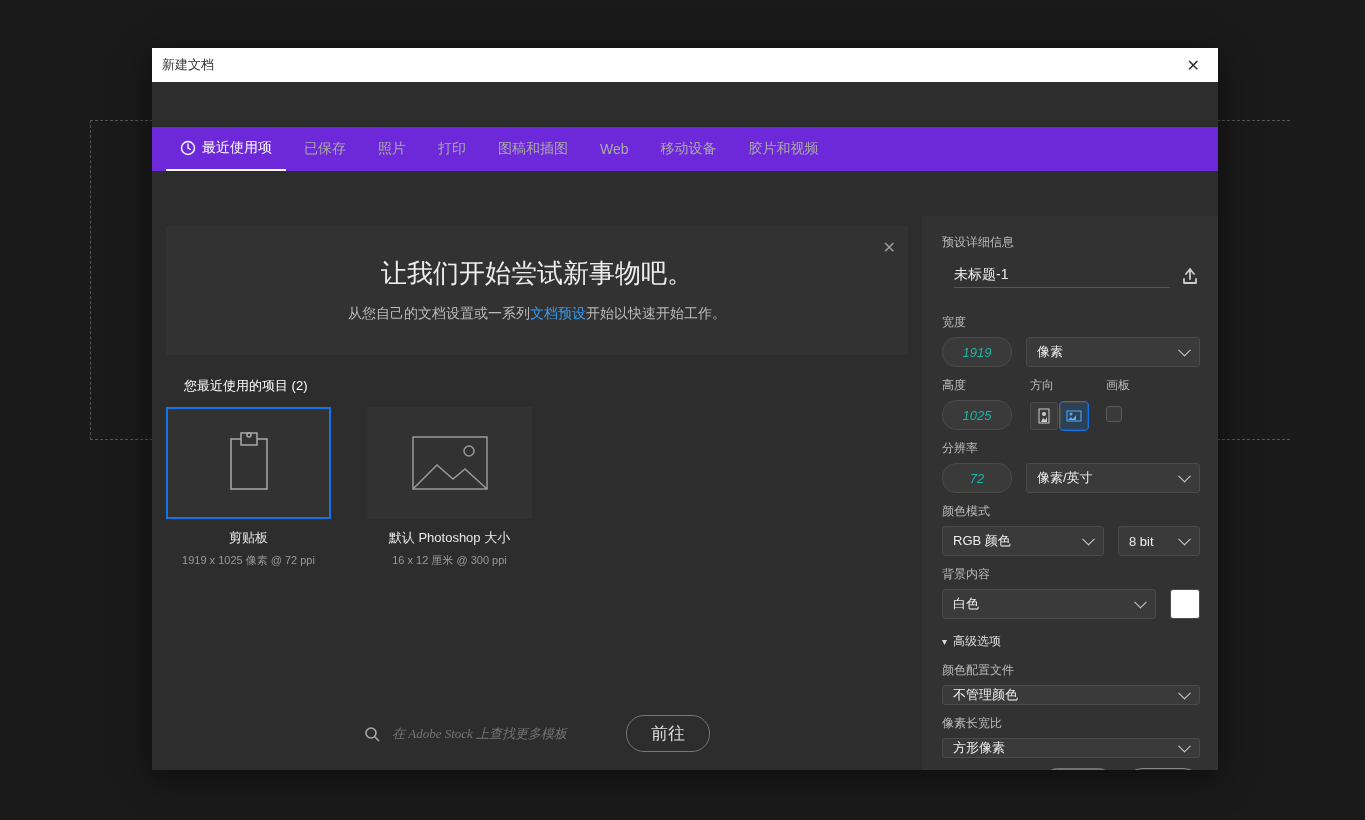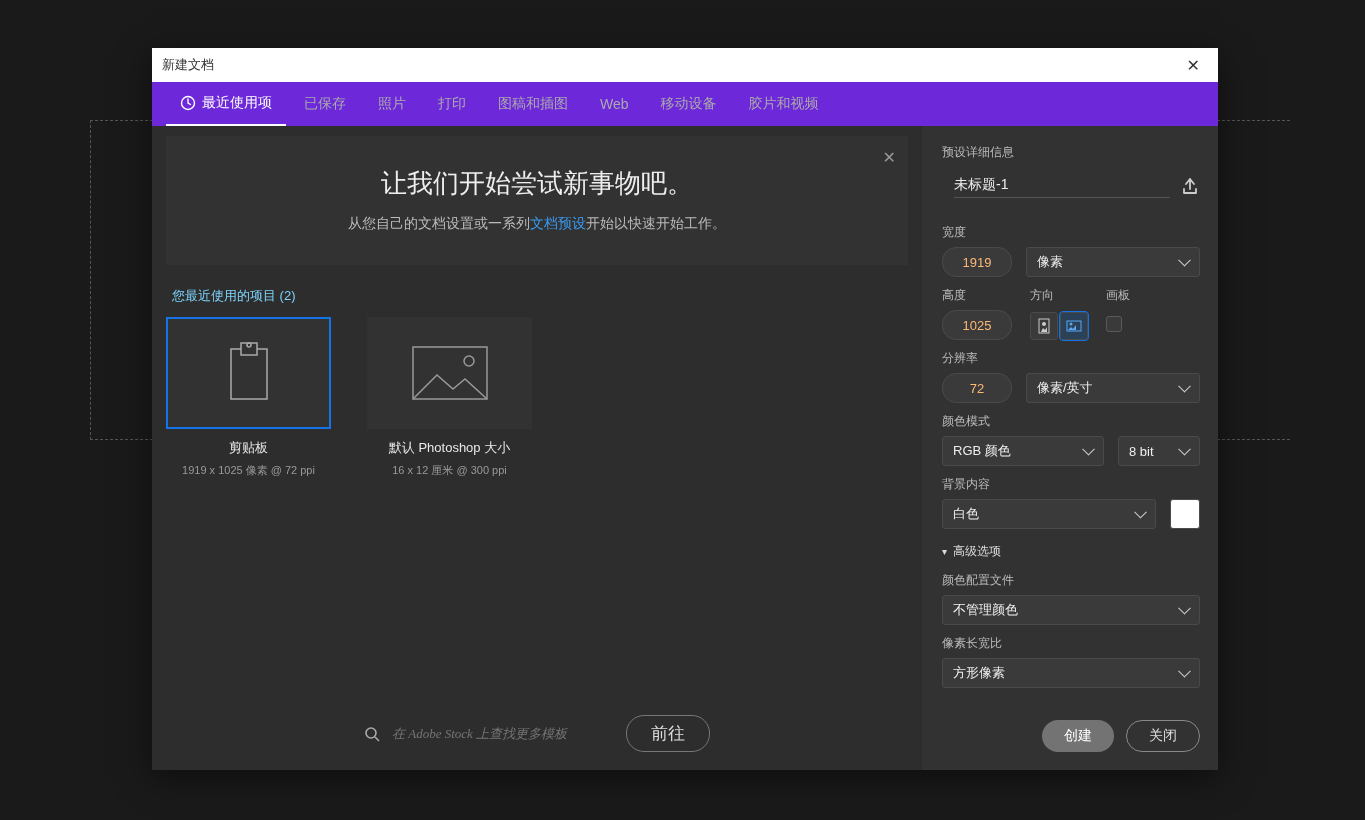--- a/index.html
+++ b/index.html
@@ -24,20 +24,21 @@
     .dialog {
       position: absolute;
       left: 152px;
       top: 48px;
       width: 1066px;
       height: 722px;
       background: #2d2d2d;
       display: flex;
       flex-direction: column;
       box-shadow: 0 8px 32px rgba(0,0,0,0.5);
+      gap: 45px;
     }
     .titlebar {
       height: 34px;
       background: #fff;
       color: #333;
       display: flex;
       align-items: center;
       padding: 0 10px;
       font-size: 13px;
       justify-content: space-between;
@@ -104,23 +105,23 @@
     }
     .hero-sub {
       color: #bbb;
       font-size: 14px;
       font-weight: 300;
     }
     .hero-sub .link {
       color: #3a9af0;
     }
     .section-label {
-      color: #7dd3fc;
+      color: #ffffff;
       font-size: 13px;
-      margin: 6px 0 12px 6px;
+      margin: 6px 0 12px 18px;
     }
     .presets {
       display: flex;
       gap: 36px;
       flex: 1;
     }
     .preset {
       width: 165px;
       text-align: center;
       cursor: pointer;
@@ -210,25 +211,26 @@
       margin-bottom: 6px;
       margin-top: 10px;
     }
     .row { display: flex; gap: 14px; align-items: flex-start;}
     .col { display: flex; flex-direction: column; }
     .num-input {
       width: 70px;
       height: 30px;
       background: #3a3a3a;
       border: 1px solid #4a4a4a;
-      color: #fdba74;
+      color: #14b8a6;
       text-align: center;
       font-size: 13px;
       border-radius: 14px;
       outline: none;
+      font-style: italic;
     }
     .select {
       height: 30px;
       background: #3a3a3a;
       border: 1px solid #4a4a4a;
       color: #eee;
       font-size: 13px;
       border-radius: 3px;
       padding: 0 28px 0 10px;
       display: flex;

